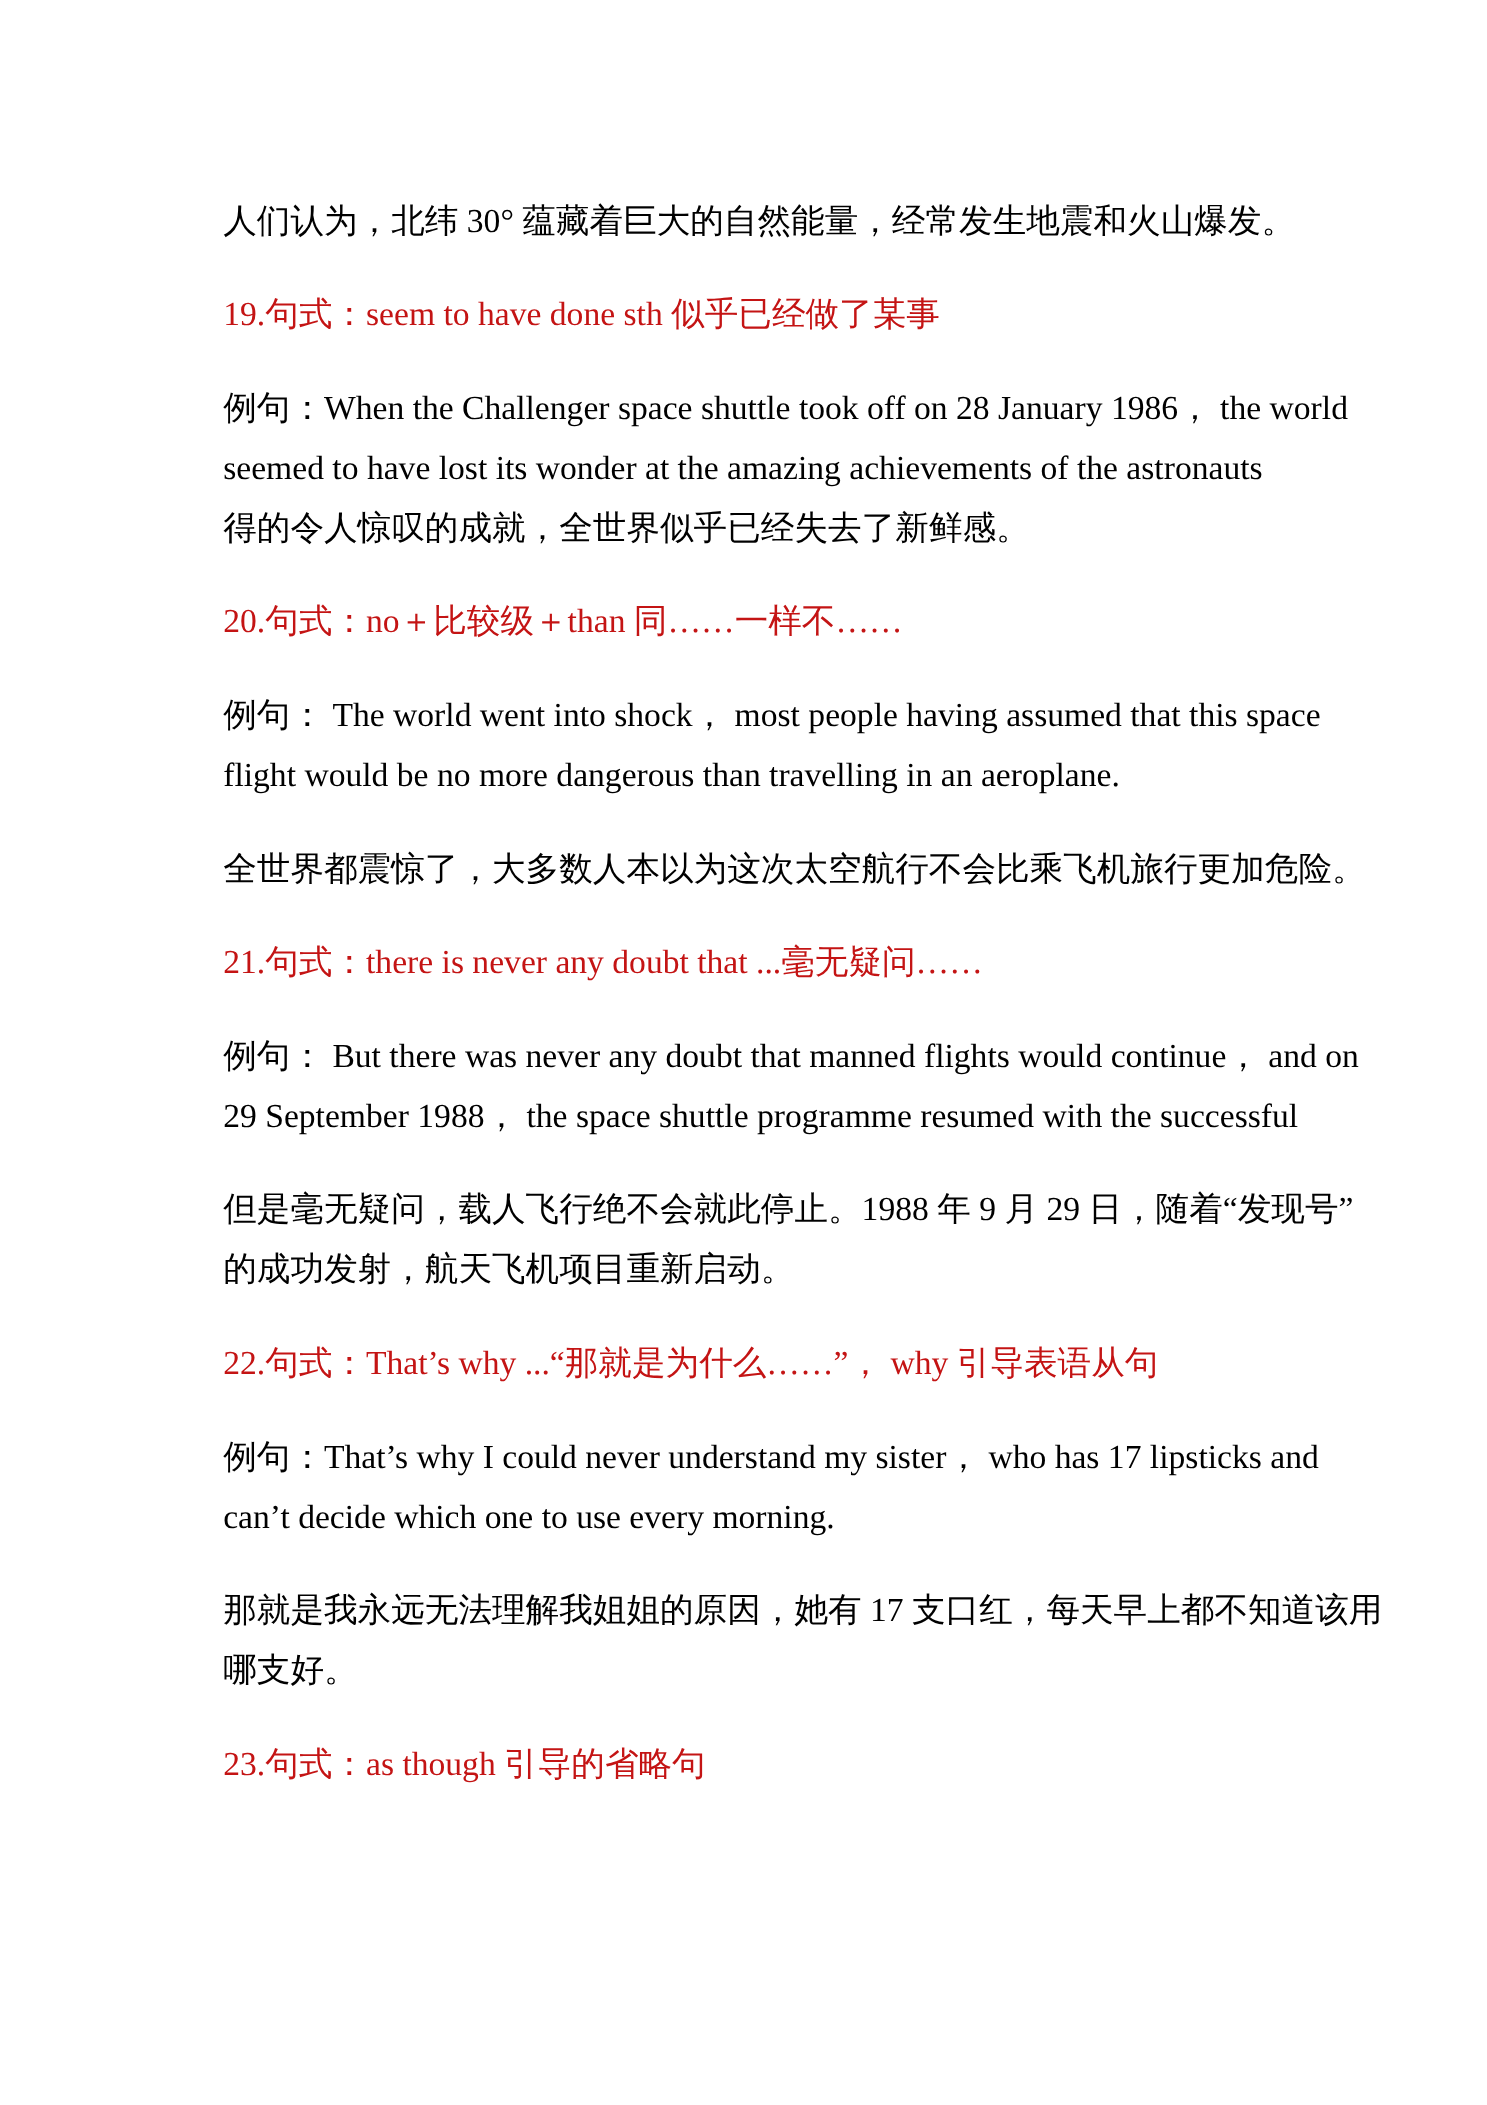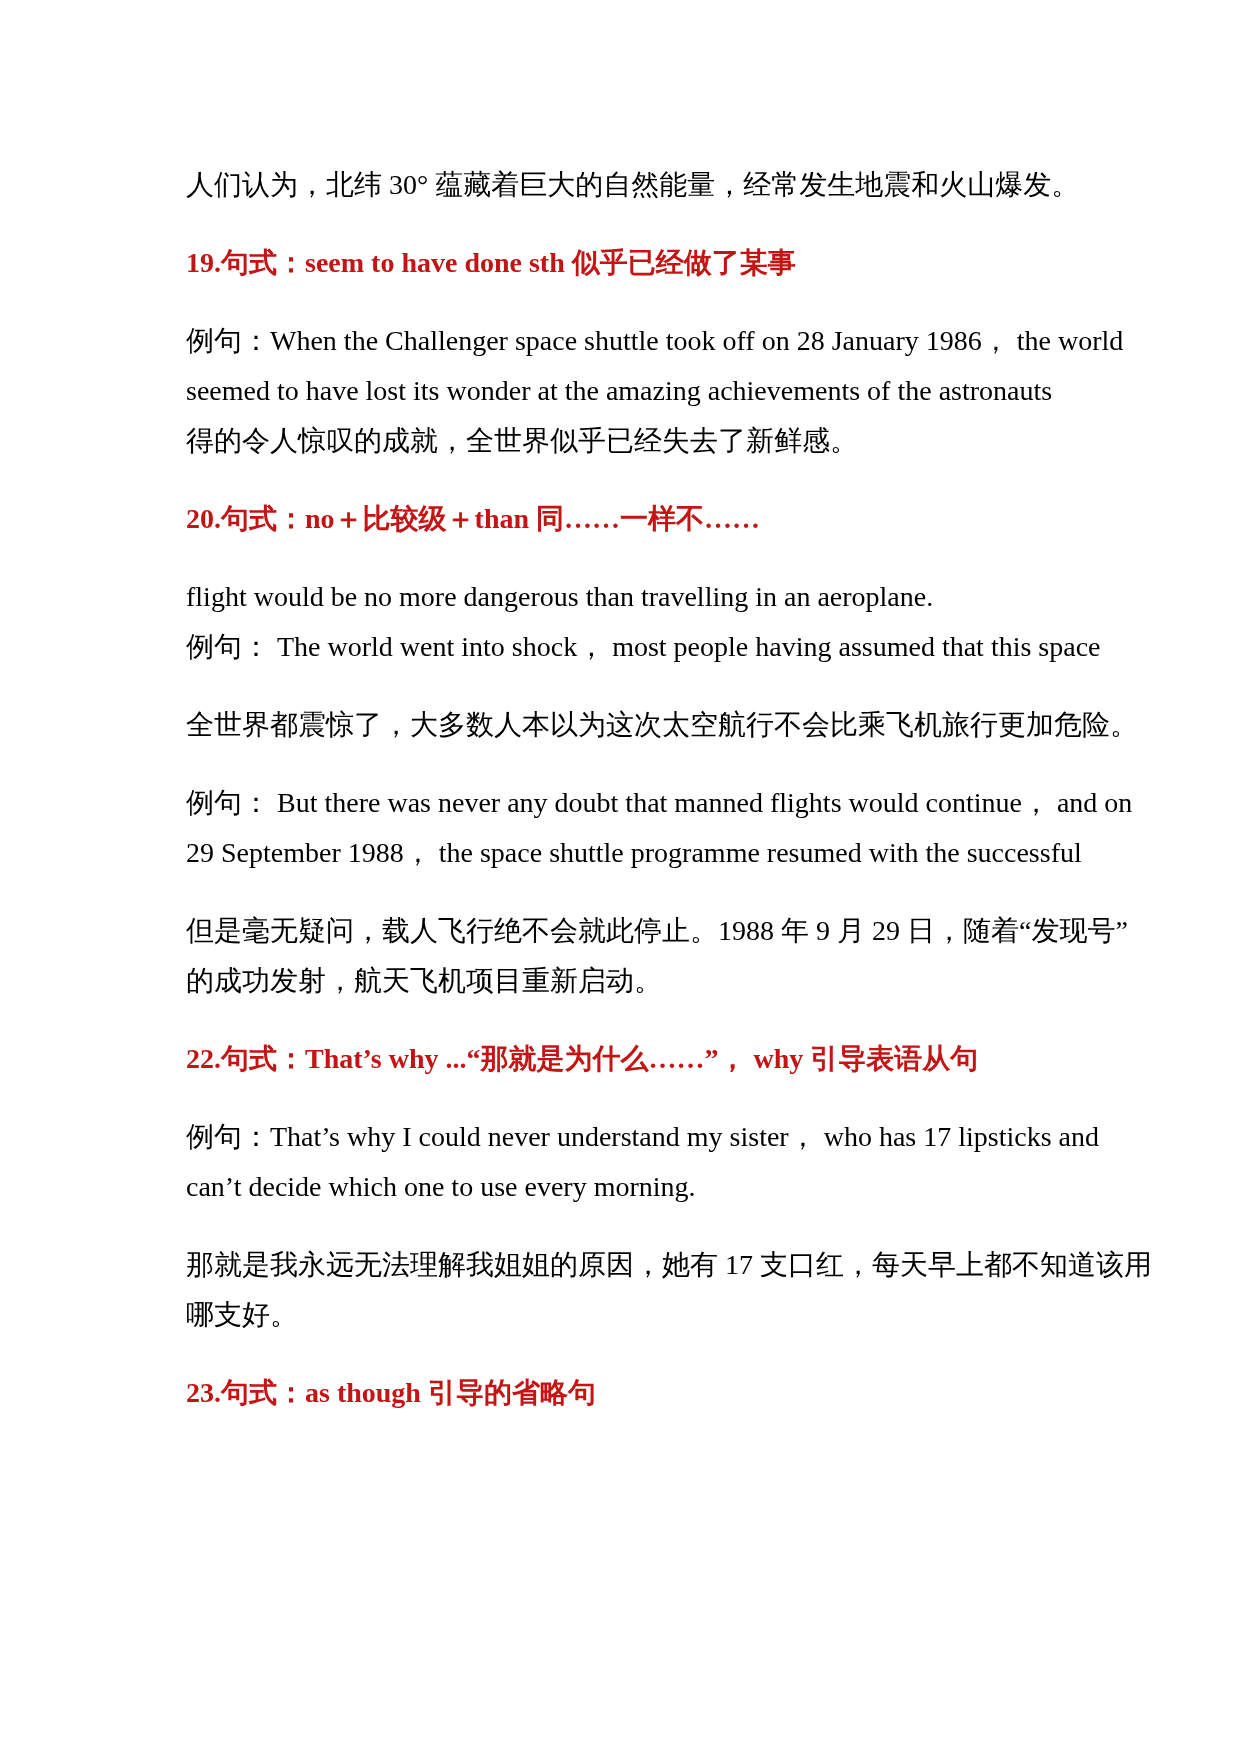--- a/index.html
+++ b/index.html
@@ -21,21 +21,21 @@
     overflow: hidden;
   }
   .para {
     margin: 0 0 28px 0;
     font-size: 28px;
     line-height: 50px;
     color: #000000;
   }
   .para.heading {
     color: #c41414;
-    font-weight: bold;
+    font-weight: normal;
   }
   .line {
     white-space: nowrap;
   }
 </style>
 </head>
 <body>
 
 <div class="page">
   <div>
@@ -47,25 +47,28 @@
       </div>
       <div class="para body">
         <div class="line">例句：When the Challenger space shuttle took off on 28 January 1986， the world</div>
         <div class="line">seemed to have lost its wonder at the amazing achievements of the astronauts</div>
         <div class="line">得的令人惊叹的成就，全世界似乎已经失去了新鲜感。</div>
       </div>
       <div class="para heading">
         <div class="line">20.句式：no＋比较级＋than 同……一样不……</div>
       </div>
       <div class="para body">
+        <div class="line">例句： The world went into shock， most people having assumed that this space</div>
         <div class="line">flight would be no more dangerous than travelling in an aeroplane.</div>
-        <div class="line">例句： The world went into shock， most people having assumed that this space</div>
       </div>
       <div class="para body">
         <div class="line">全世界都震惊了，大多数人本以为这次太空航行不会比乘飞机旅行更加危险。</div>
+      </div>
+      <div class="para heading">
+        <div class="line">21.句式：there is never any doubt that ...毫无疑问……</div>
       </div>
       <div class="para body">
         <div class="line">例句： But there was never any doubt that manned flights would continue， and on</div>
         <div class="line">29 September 1988， the space shuttle programme resumed with the successful</div>
       </div>
       <div class="para body">
         <div class="line">但是毫无疑问，载人飞行绝不会就此停止。1988 年 9 月 29 日，随着“发现号”</div>
         <div class="line">的成功发射，航天飞机项目重新启动。</div>
       </div>
       <div class="para heading">

